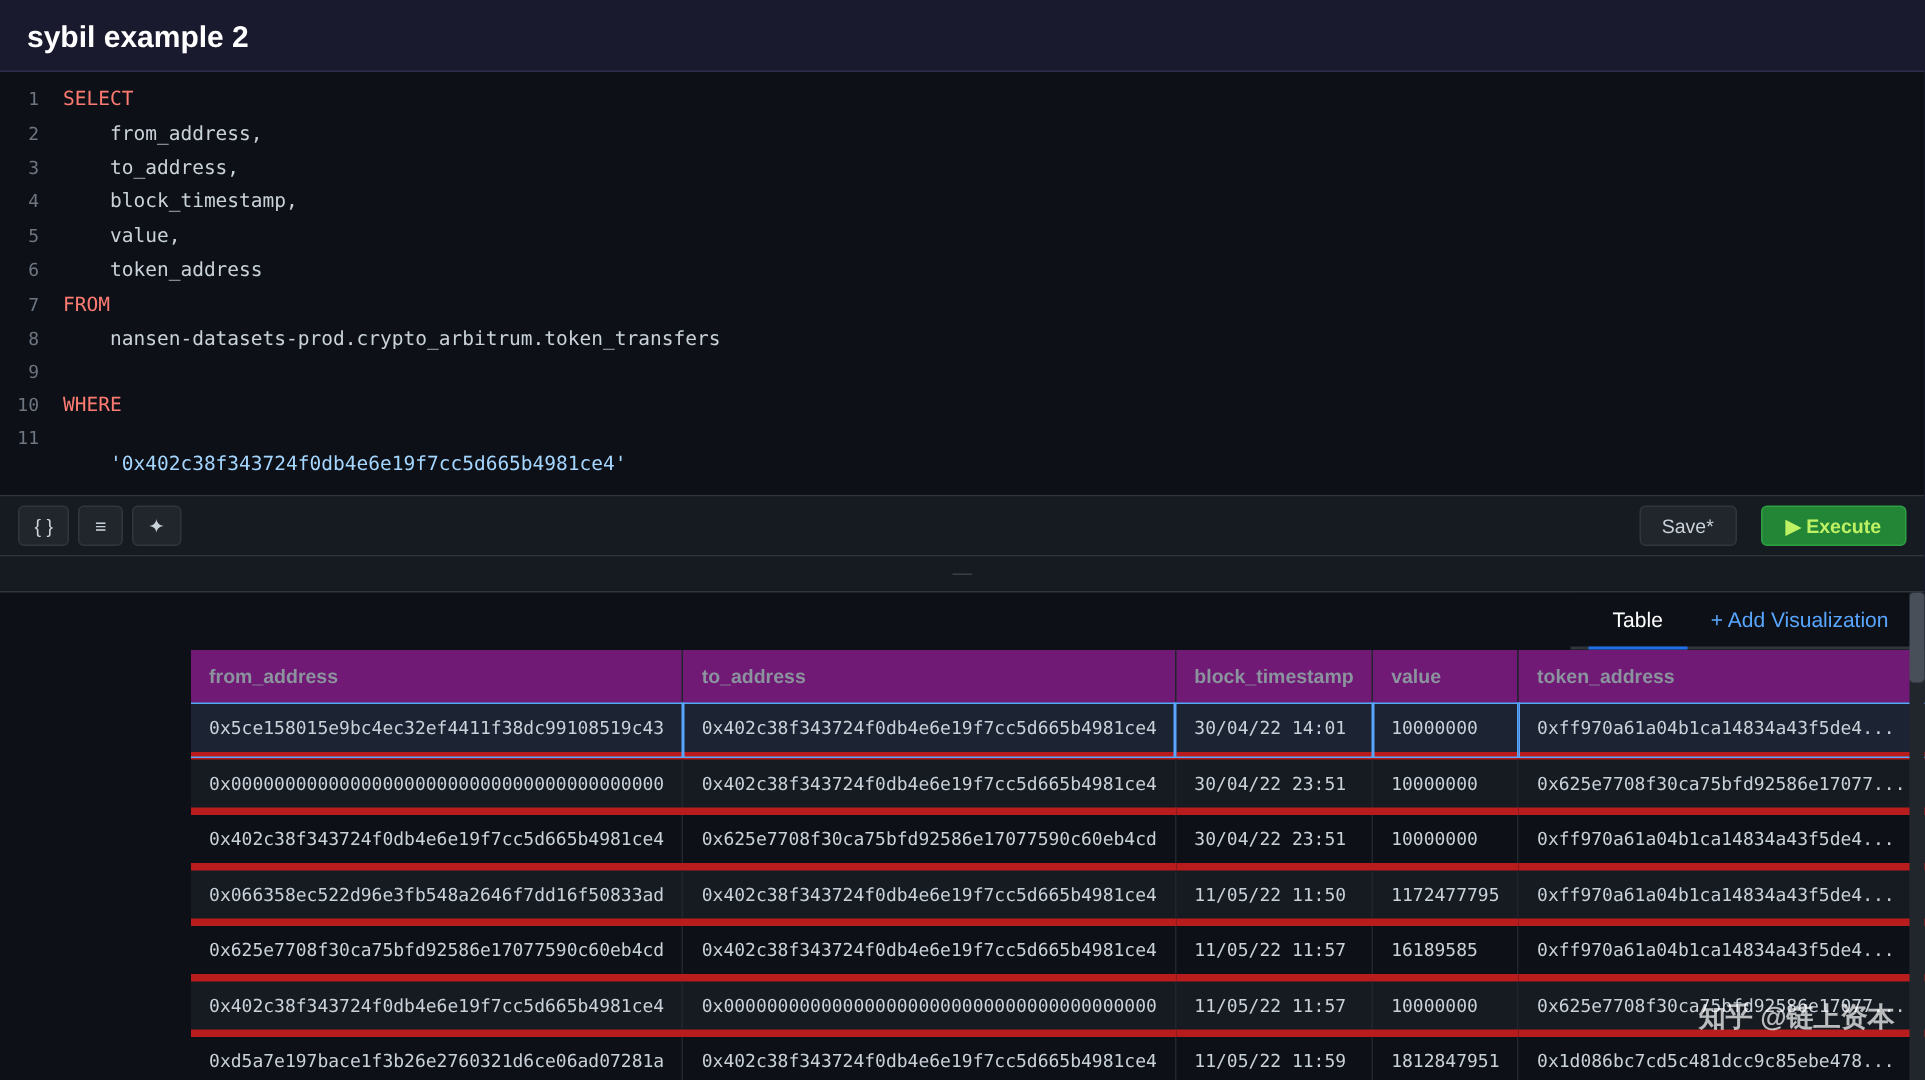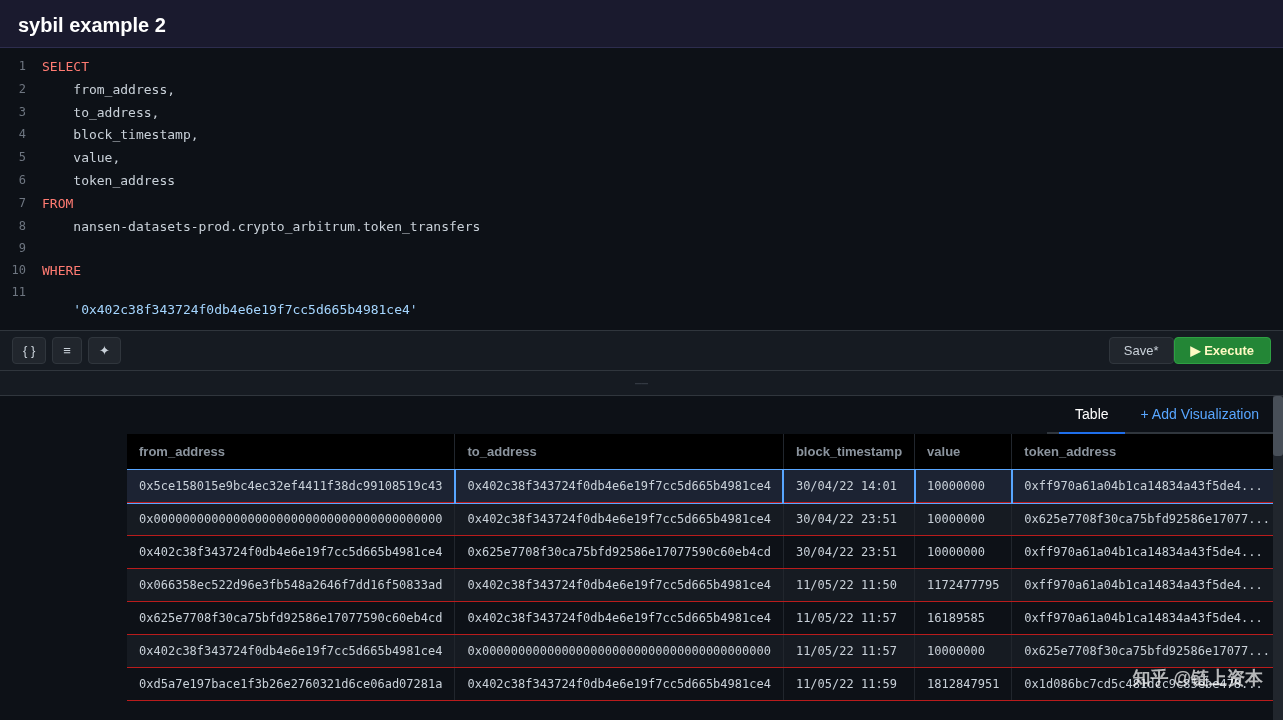--- a/index.html
+++ b/index.html
@@ -72,36 +72,36 @@
       background: #21262d;
       border: 1px solid #30363d;
       color: #c9d1d9;
       padding: 5px 10px;
       border-radius: 4px;
       cursor: pointer;
       font-size: 13px;
     }
     .toolbar-right {
       display: flex;
-      gap: 0;
+      gap: 16px;
       align-items: center;
     }
     .save-btn {
       background: #21262d;
       border: 1px solid #30363d;
       color: #c9d1d9;
       padding: 5px 14px;
       border-radius: 4px;
       cursor: pointer;
       font-size: 13px;
     }
     .execute-btn {
       background: #238636;
       border: 1px solid #2ea043;
-      color: #fef9c3;
+      color: #bef264;
       padding: 5px 16px;
       border-radius: 4px;
       cursor: pointer;
       font-size: 13px;
       font-weight: 600;
     }
     .execute-btn::before {
       content: '▶ ';
     }
 
@@ -160,37 +160,37 @@
       overflow: auto;
       flex: 1;
       position: relative;
     }
     table {
       width: 100%;
       border-collapse: collapse;
       font-size: 12px;
     }
     thead tr {
-      background: #000000;
+      background: #701a75;
       border-bottom: 1px solid #30363d;
       margin-top: 28px;
     }
     th {
       text-align: left;
       padding: 10px 12px;
       color: #8b949e;
       font-weight: 600;
       white-space: nowrap;
       border-right: 1px solid #21262d;
       font-family: Arial, sans-serif;
       font-size: 13px;
     }
     td {
       padding: 9px 12px;
-      border-bottom: 1px solid #b91c1c;
+      border-bottom: 5px solid #b91c1c;
       border-right: 1px solid #21262d;
       white-space: nowrap;
       color: #c9d1d9;
       font-size: 12px;
     }
     tr:nth-child(odd) td {
       background: #0d1117;
     }
     tr:nth-child(even) td {
       background: #161b22;

